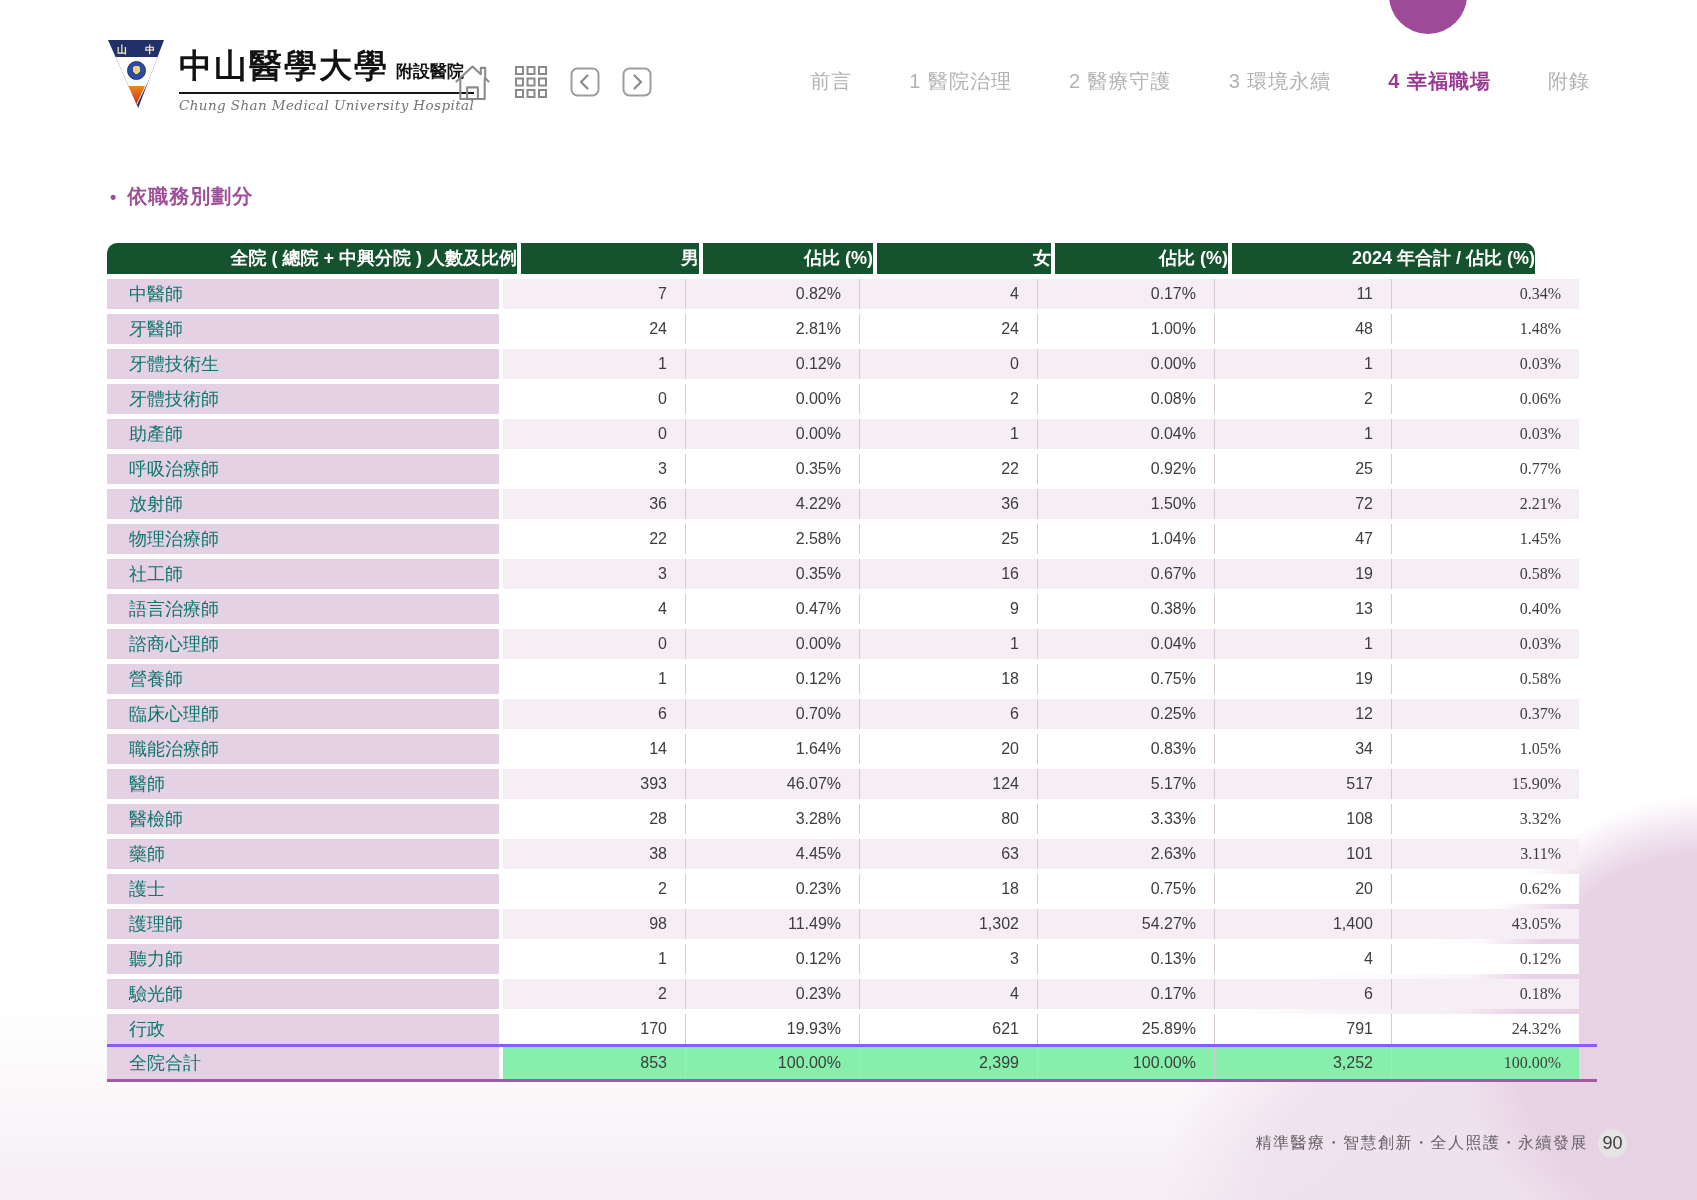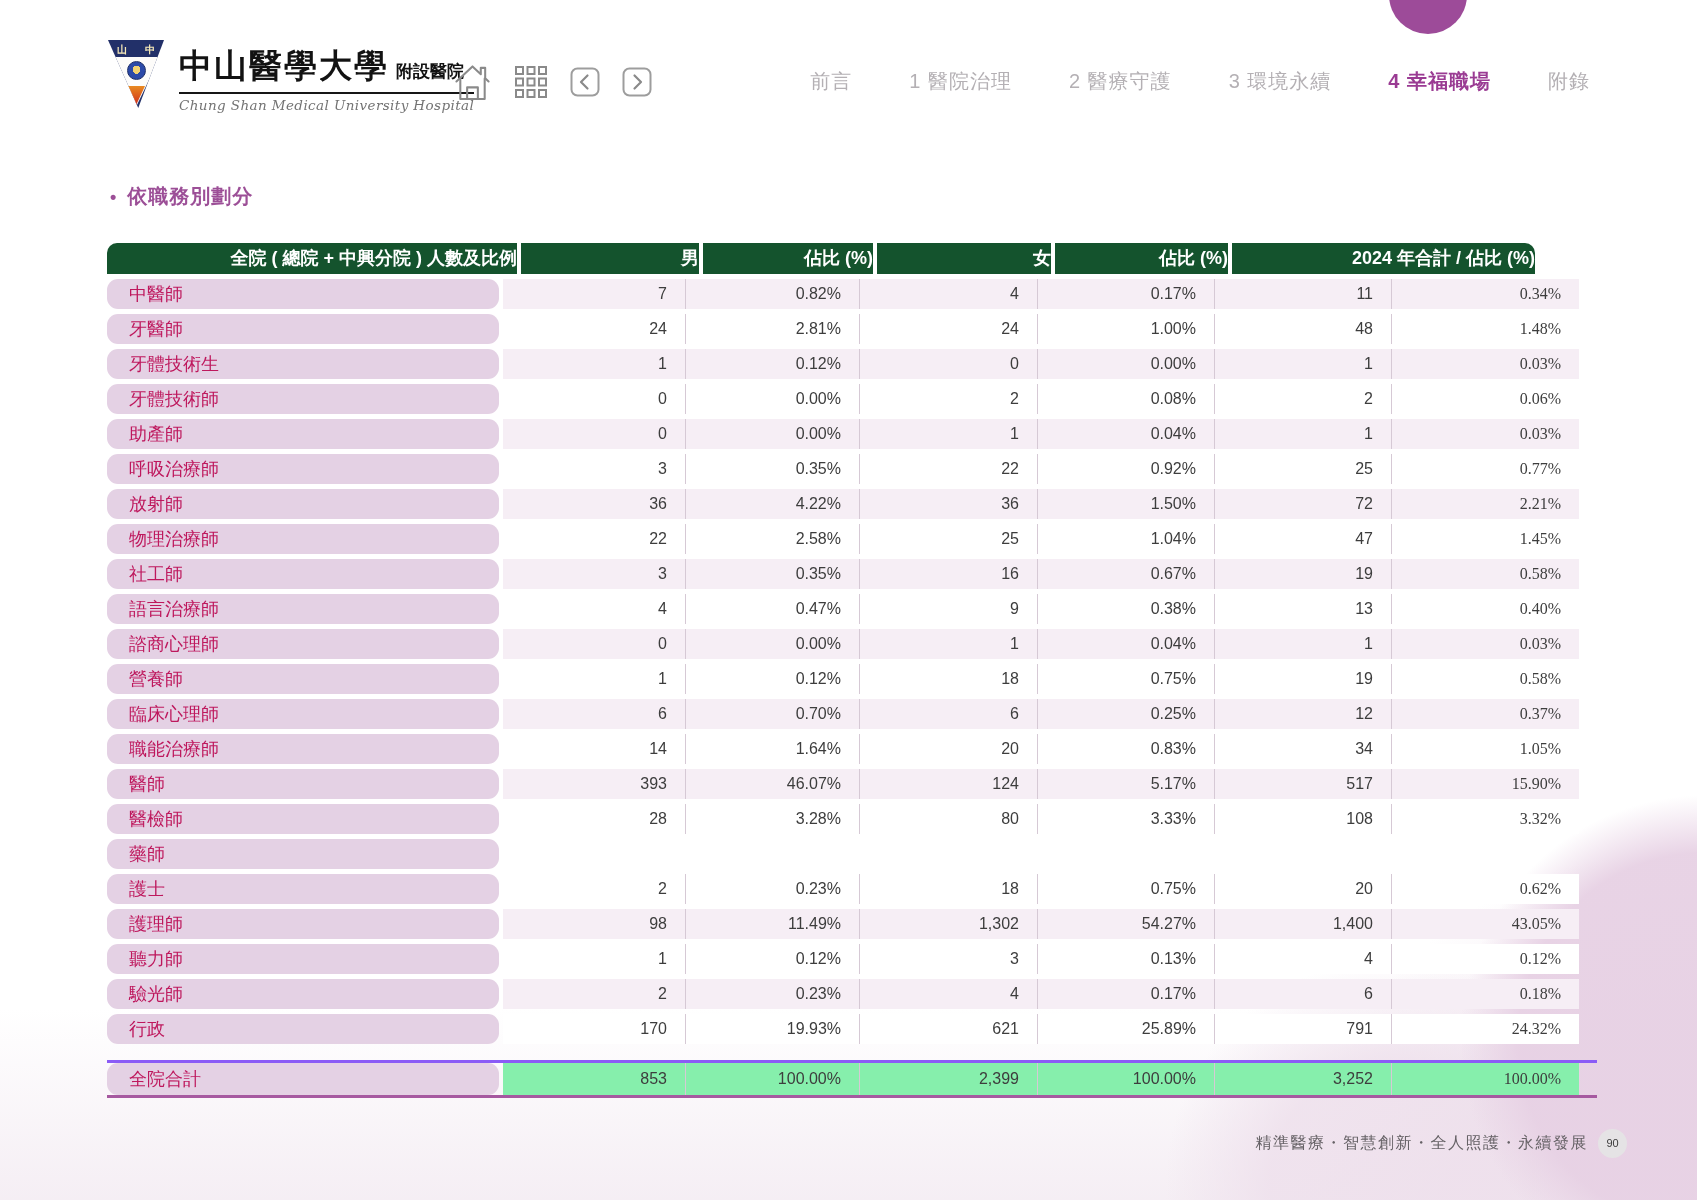--- a/index.html
+++ b/index.html
@@ -50,40 +50,40 @@
 
   
   .table{position:absolute;left:107px;top:243px;width:1490px;}
   .thead{display:flex;gap:4px;height:31px;margin-bottom:5px;}
   .th{background:#14532d;color:#fff;font-weight:700;font-size:18px;text-align:right;line-height:31px;white-space:nowrap;}
   .th.w0{width:410px;border-top-left-radius:10px;}
   .th.w1{width:178px;}.th.w2{width:170px;}.th.w3{width:174px;}.th.w4{width:173px;}
   .th.w5{width:303px;border-top-right-radius:10px;}
 
   .trow{display:flex;gap:4px;height:30px;margin-bottom:5px;}
-  .tbody .trow:last-child{margin-bottom:16px;}
+  .tbody .trow:last-child{margin-bottom:0;}
   .cell{box-sizing:border-box;}
-  .cell.label{width:392px;background:#e4d1e4;color:#be185d;font-size:18px;line-height:30px;padding-left:22px;
-    white-space:nowrap;overflow:hidden;border-radius:11px;}
+  .cell.label{width:392px;background:#e4d1e4;color:#0f766e;font-size:18px;line-height:30px;padding-left:22px;
+    white-space:nowrap;overflow:hidden;}
   .strip{display:flex;width:1076px;background:#fff;}
   .trow.odd .strip{background:#f6eef5;}
   .val{line-height:30px;text-align:right;padding-right:18px;font-size:16px;color:#3d3d3d;box-sizing:border-box;white-space:nowrap;}
   .val.c0{width:182px;}.val.c1{width:174px;}.val.c2{width:178px;}.val.c3{width:177px;}.val.c4{width:177px;}.val.c5{width:188px;font-family:Liberation Serif, serif;}
   .val + .val{border-left:1px solid #d6c9d5;}
 
   .trow.total{height:32px;margin:0;border-top:3px solid #8b5cf6;border-bottom:3px solid #a659a0;}
   .trow.total .cell.label{line-height:32px;}
   .trow.total .strip{background:#86efac;}
   .trow.total .val{line-height:32px;}
 
   
   .footer{position:absolute;top:1129px;right:70px;display:flex;align-items:center;gap:10px;}
   .slogan{font-size:16px;color:#666266;letter-spacing:1.5px;white-space:nowrap;}
   .page-badge{width:29px;height:29px;border-radius:50%;background:#e5e3e5;color:#3c3c3c;
-    font-size:11px;line-height:29px;text-align:center;}
+    font-size:18px;line-height:29px;text-align:center;}
 </style>
 </head>
 <body>
 
 <div class="canvas">
   <div class="bg-decor"></div>
 
   <div class="layer">
     <div class="active-dot"></div>
 
@@ -340,20 +340,28 @@
               <div class="val c0">28</div>
               <div class="val c1">3.28%</div>
               <div class="val c2">80</div>
               <div class="val c3">3.33%</div>
               <div class="val c4">108</div>
               <div class="val c5">3.32%</div>
             </div>
           </div>
           <div class="trow odd">
             <div class="cell label">藥師</div>
+            <div class="strip">
+              <div class="val c0">38</div>
+              <div class="val c1">4.45%</div>
+              <div class="val c2">63</div>
+              <div class="val c3">2.63%</div>
+              <div class="val c4">101</div>
+              <div class="val c5">3.11%</div>
+            </div>
           </div>
           <div class="trow even">
             <div class="cell label">護士</div>
             <div class="strip">
               <div class="val c0">2</div>
               <div class="val c1">0.23%</div>
               <div class="val c2">18</div>
               <div class="val c3">0.75%</div>
               <div class="val c4">20</div>
               <div class="val c5">0.62%</div>

